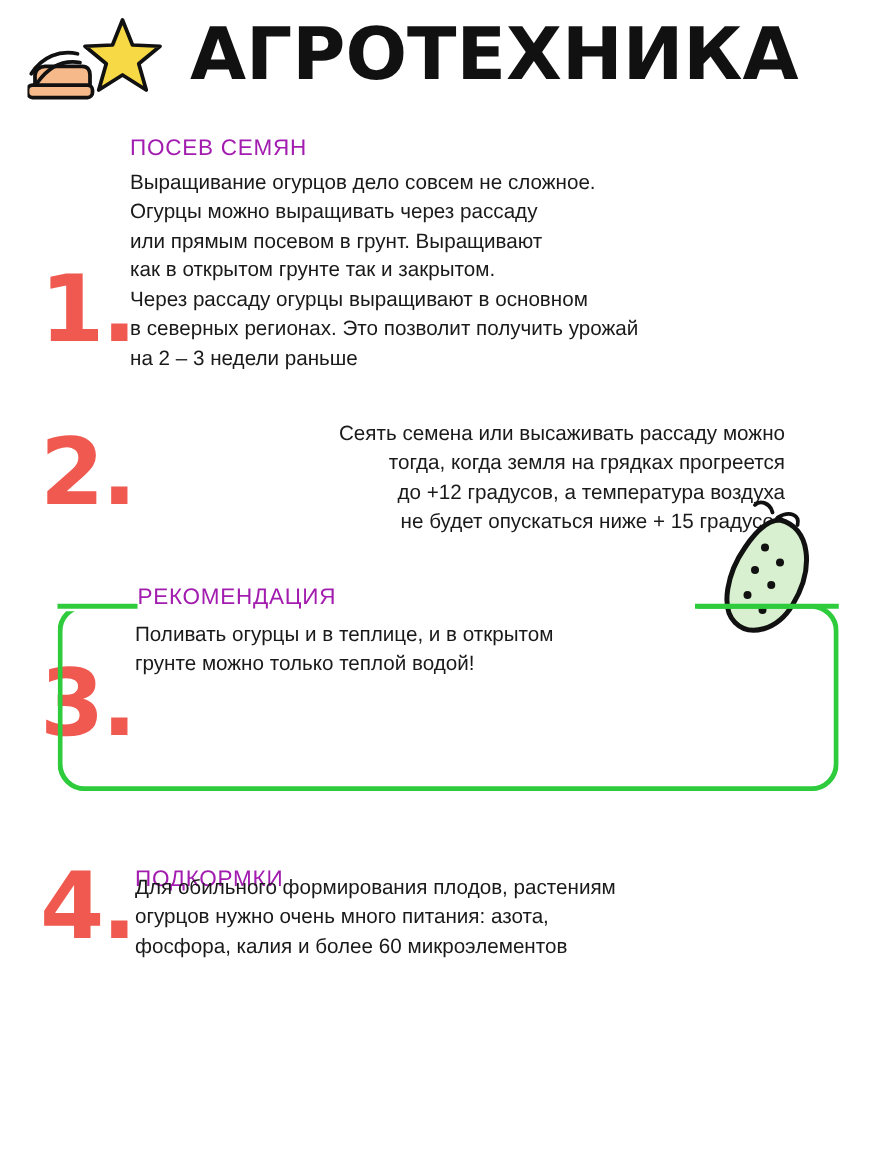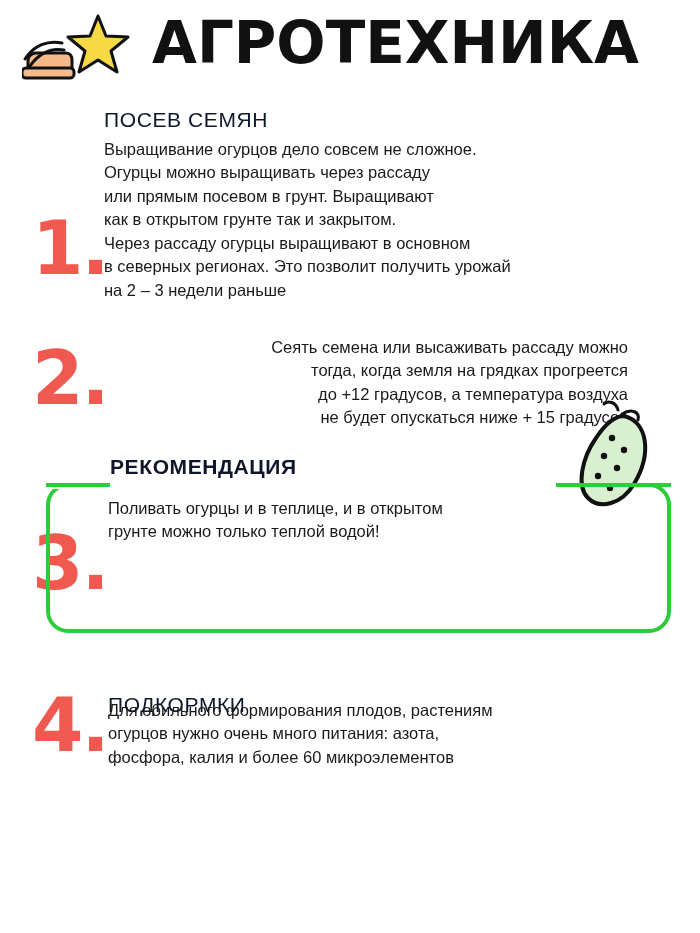--- a/index.html
+++ b/index.html
@@ -51,23 +51,23 @@
   .num {
     position: absolute;
     font-size: 74px;
     font-weight: bold;
     color: #f0594f;
     line-height: 0.82;
     font-family: "DejaVu Sans", sans-serif;
     letter-spacing: -2px;
   }
   .heading {
-    font-size: 21px;
+    font-size: 18px;
     letter-spacing: 0.6px;
-    color: #0f172a;
+    color: #a21caf;
     margin-bottom: 6px;
     font-family: "Liberation Sans", sans-serif;
   }
   .body-text {
     font-size: 16.5px;
     line-height: 1.42;
     color: #1a1a1a;
     white-space: pre-line;
     font-family: "Liberation Sans", sans-serif;
   }
@@ -78,21 +78,21 @@
   #sec1 .content { position: absolute; left: 104px; top: 0px; width: 580px; }
 
   
   #sec2 { left: 0; top: 330px; width: 700px; }
   #sec2 .num { left: 32px; top: 18px; }
   #sec2 .content { position: absolute; left: 108px; top: 6px; width: 520px; text-align: right; }
 
   
   #sec3 { left: 0; top: 455px; width: 700px; }
   #sec3 .num { left: 32px; top: 78px; }
-  #sec3 .heading { position: absolute; left: 110px; top: 0px; font-weight: bold; }
+  #sec3 .heading { position: absolute; left: 110px; top: 12px; }
   .green-frame {
     position: absolute;
     left: 46px;
     top: 28px;
     width: 625px;
     height: 150px;
     border: 4px solid #2ecc3c;
     border-radius: 22px;
     box-sizing: border-box;
     

